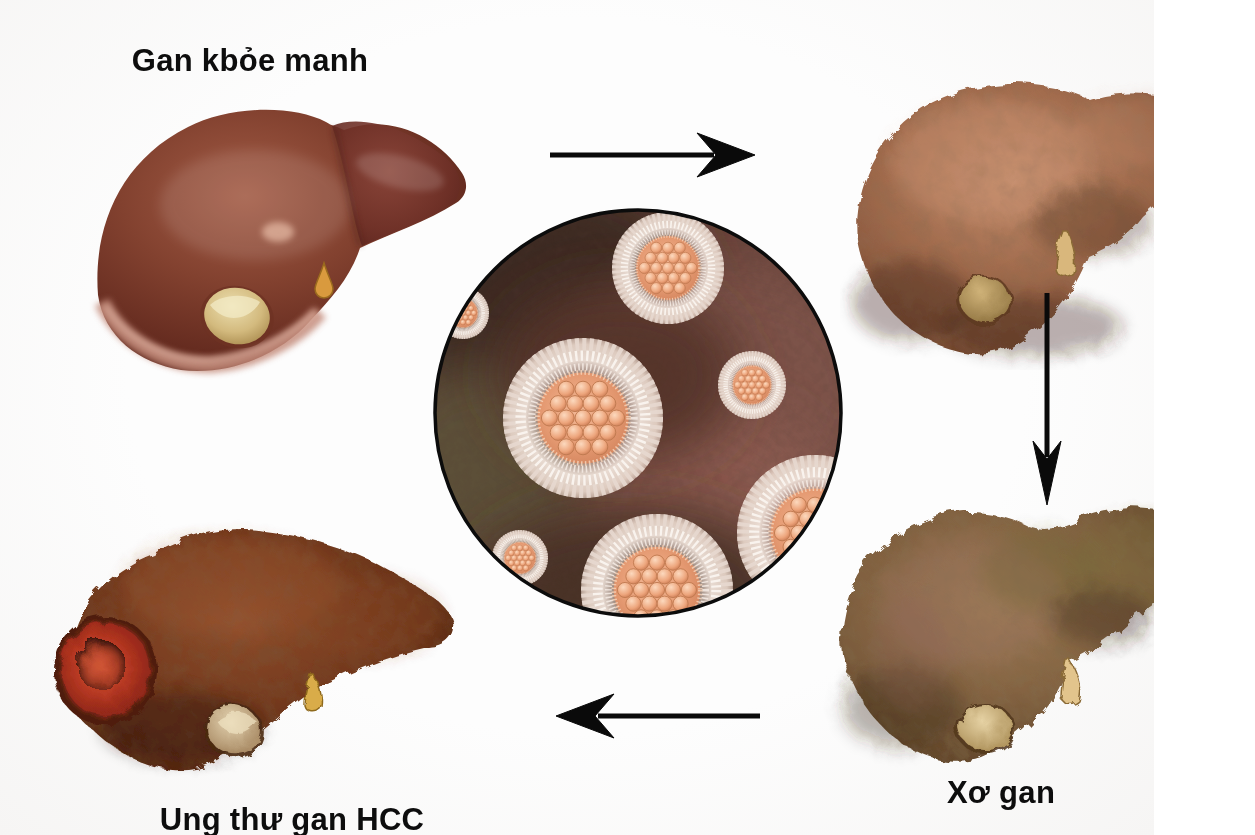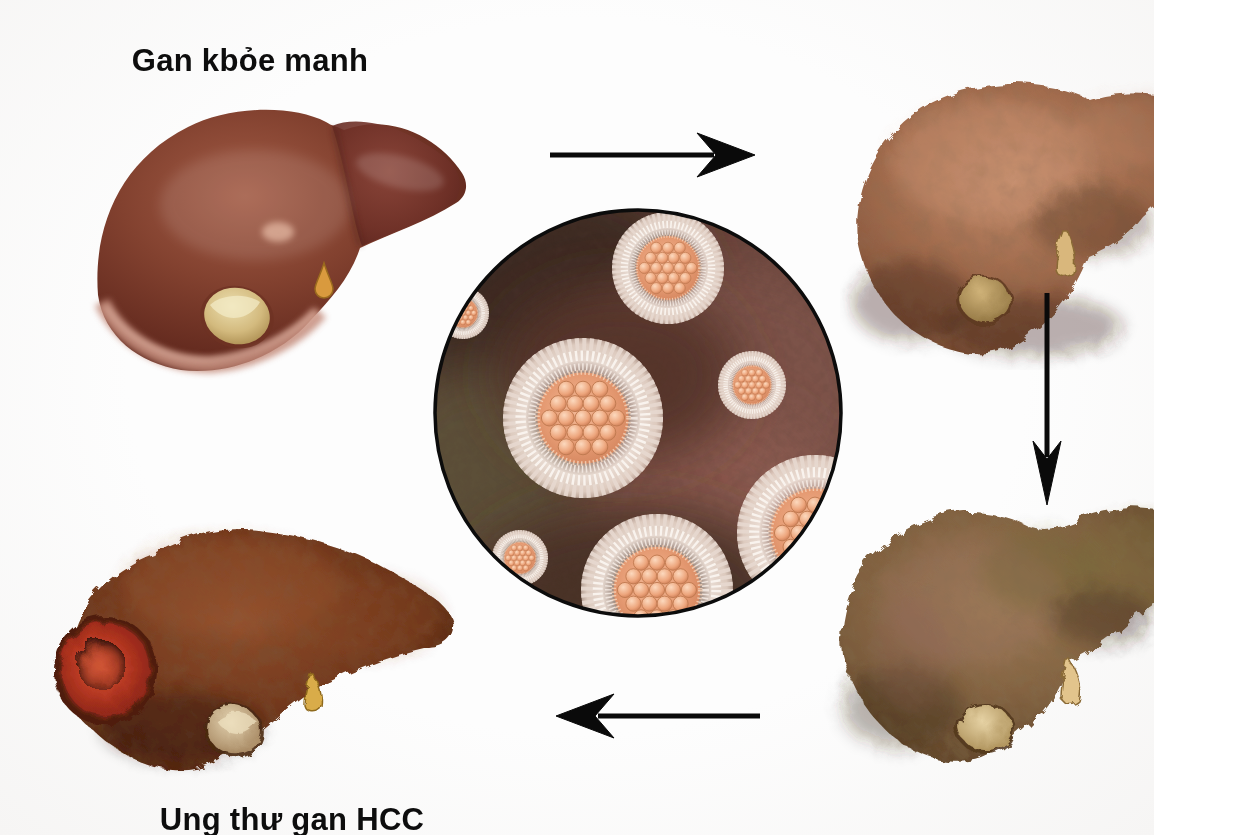--- a/index.html
+++ b/index.html
@@ -17,20 +17,21 @@
   .abs{position:absolute;}
   svg{display:block;}
 </style>
 </head>
 <body>
 
 <div id="canvas">
 
   <div class="label" style="left:90px;top:44px;width:320px;">Gan kbỏe manh</div>
   <div class="label" style="left:127px;top:803px;width:330px;">Ung thư gan HCC</div>
+  <div class="label" style="left:871px;top:776px;width:260px;">Xơ gan</div>
 
   <svg class="abs" style="left:60px;top:80px;" width="420" height="330" viewBox="0 0 420 330">
     <defs>
       <radialGradient id="hl-body" cx="40%" cy="33%" r="75%">
         <stop offset="0%" stop-color="#a35c46"></stop>
         <stop offset="45%" stop-color="#82412f"></stop>
         <stop offset="80%" stop-color="#662c20"></stop>
         <stop offset="100%" stop-color="#541f15"></stop>
       </radialGradient>
       <radialGradient id="hl-lobe" cx="45%" cy="40%" r="80%">

